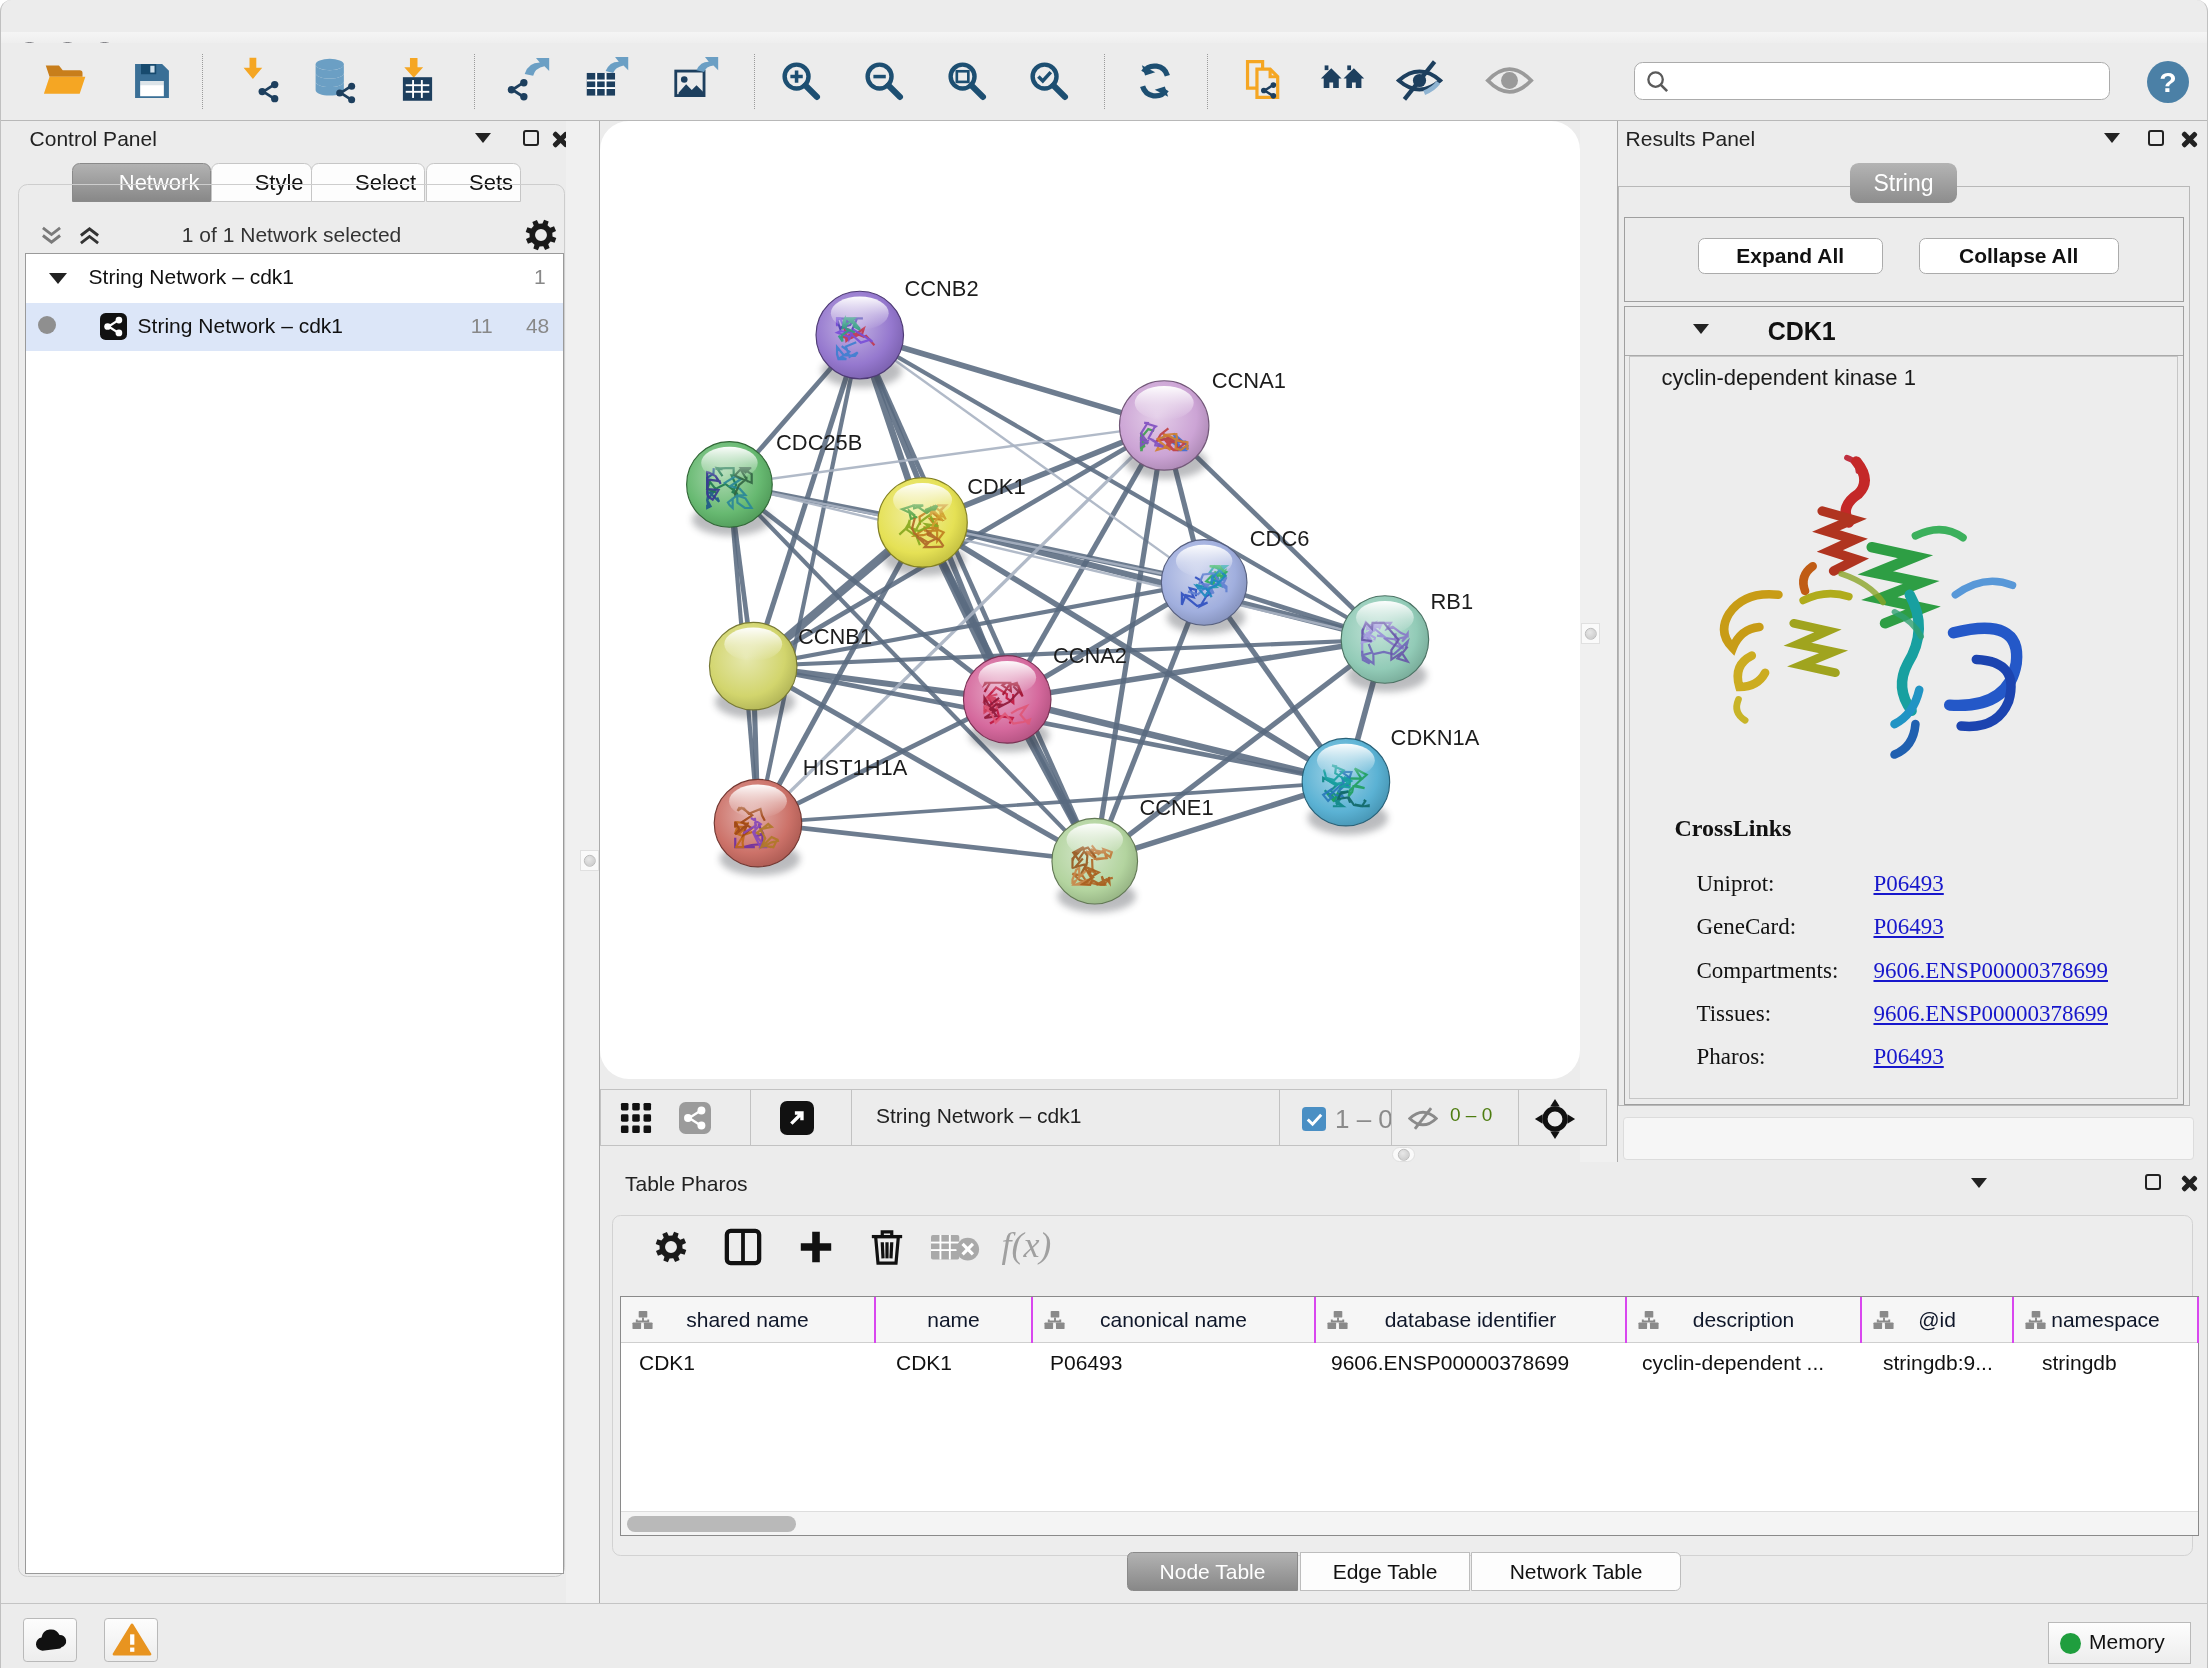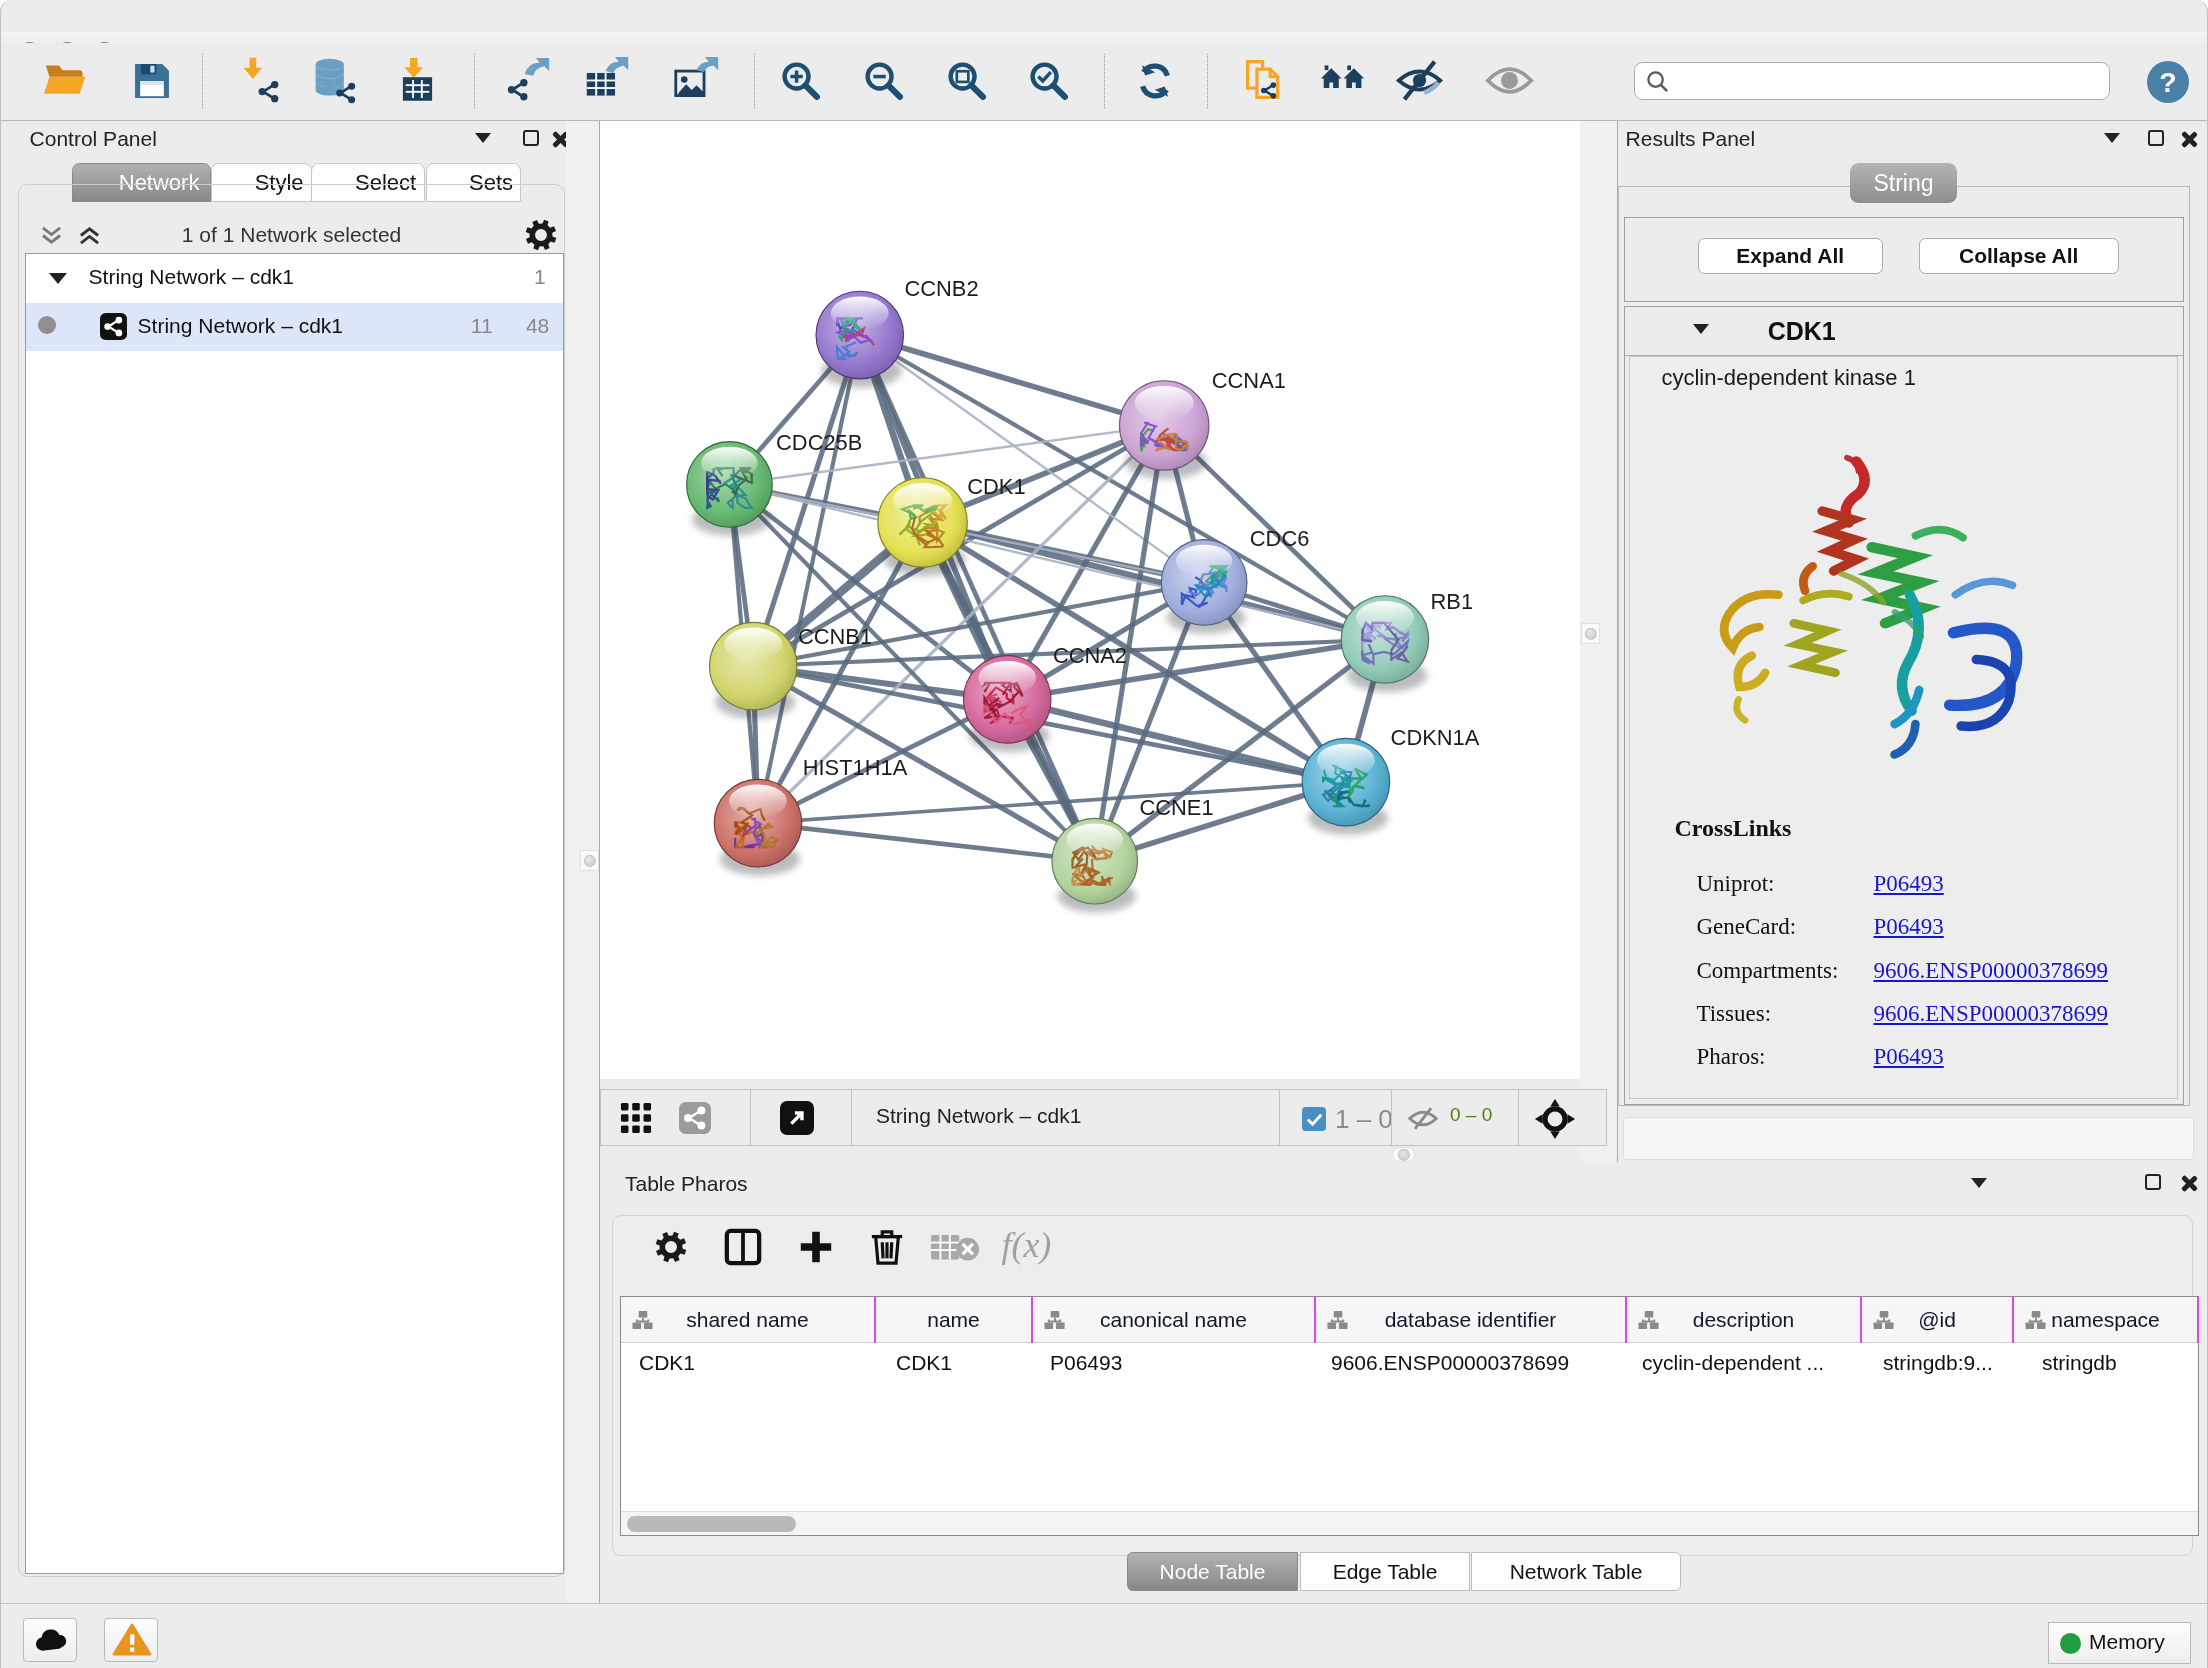--- a/index.html
+++ b/index.html
@@ -20,21 +20,21 @@
 #cp{position:absolute;left:7.6px;top:121px;width:557px;height:1456px;}
 #cp .phdr{position:absolute;left:21px;top:7.6px;}
 .tab{position:absolute;top:42px;height:39px;border:1px solid #c6c6c6;background:#fdfdfd;color:#111;font-size:22px;text-align:center;line-height:37px;border-radius:7.6px 7.6px 0 0;padding-left:36px;}
 .tabsel{background:linear-gradient(#b2b2b2,#888888);color:#fff;border-color:#8a8a8a;}
 #cpframe{position:absolute;left:9.5px;top:63px;width:547px;height:1393px;border:1px solid #cdcdcd;border-radius:9.5px;}
 #netbar{position:absolute;left:9.5px;top:95px;width:547px;height:38px;font-size:21px;color:#333;text-align:center;line-height:38px;}
 #netlist{position:absolute;left:16px;top:132px;width:539px;height:1321px;background:#fff;border:1.9px solid #9a9a9a;}
 .row1{position:absolute;left:0;top:0;width:100%;height:49px;font-size:21px;color:#111;}
 .row2{position:absolute;left:0;top:49px;width:100%;height:48px;background:#dce6f8;font-size:21px;color:#111;}
 .numcol{position:absolute;color:#888;}
-#canvas{position:absolute;left:599px;top:121px;width:980px;height:958px;background:#ffffff;}
+#canvas{position:absolute;left:599px;top:121px;width:980px;height:958px;background:#ffffff;border-radius:29px;}
 #cpdiv{position:absolute;left:565px;top:121px;width:34px;height:1482px;background:#f0f0f0;border-right:1px solid #ababab;}
 #rpdiv{position:absolute;left:1579px;top:121px;width:38px;height:1041px;background:#f0f0f0;border-right:1px solid #ababab;}
 .handle{position:absolute;background:#fafafa;border:1px solid #e0e0e0;}
 .handle i{position:absolute;left:50%;top:50%;transform:translate(-50%,-50%);width:12.4px;height:12.4px;border-radius:50%;background:radial-gradient(circle at 40% 35%,#e8e8e8,#c6c6c6);border:1px solid #bdbdbd;display:block;}
 #netstatus{position:absolute;left:599px;top:1089px;width:1007px;height:57px;background:#ececec;border:1px solid #c2c2c2;}
 .vsep{position:absolute;top:0;height:55px;border-left:1px solid #c2c2c2;}
 #results{position:absolute;left:1617px;top:121px;width:592px;height:1041px;}
 #rbox{position:absolute;left:0px;top:65px;width:572px;height:920px;border:1px solid #b8b8b8;}
 #stringtab{position:absolute;left:232px;top:42px;width:107px;height:40px;background:linear-gradient(#b4b4b4,#8d8d8d);border-radius:8.6px;color:#fff;font-size:23px;text-align:center;line-height:40px;z-index:3;}
 #expbox{position:absolute;left:5.7px;top:96px;width:560px;height:85px;border:1px solid #9f9f9f;}

